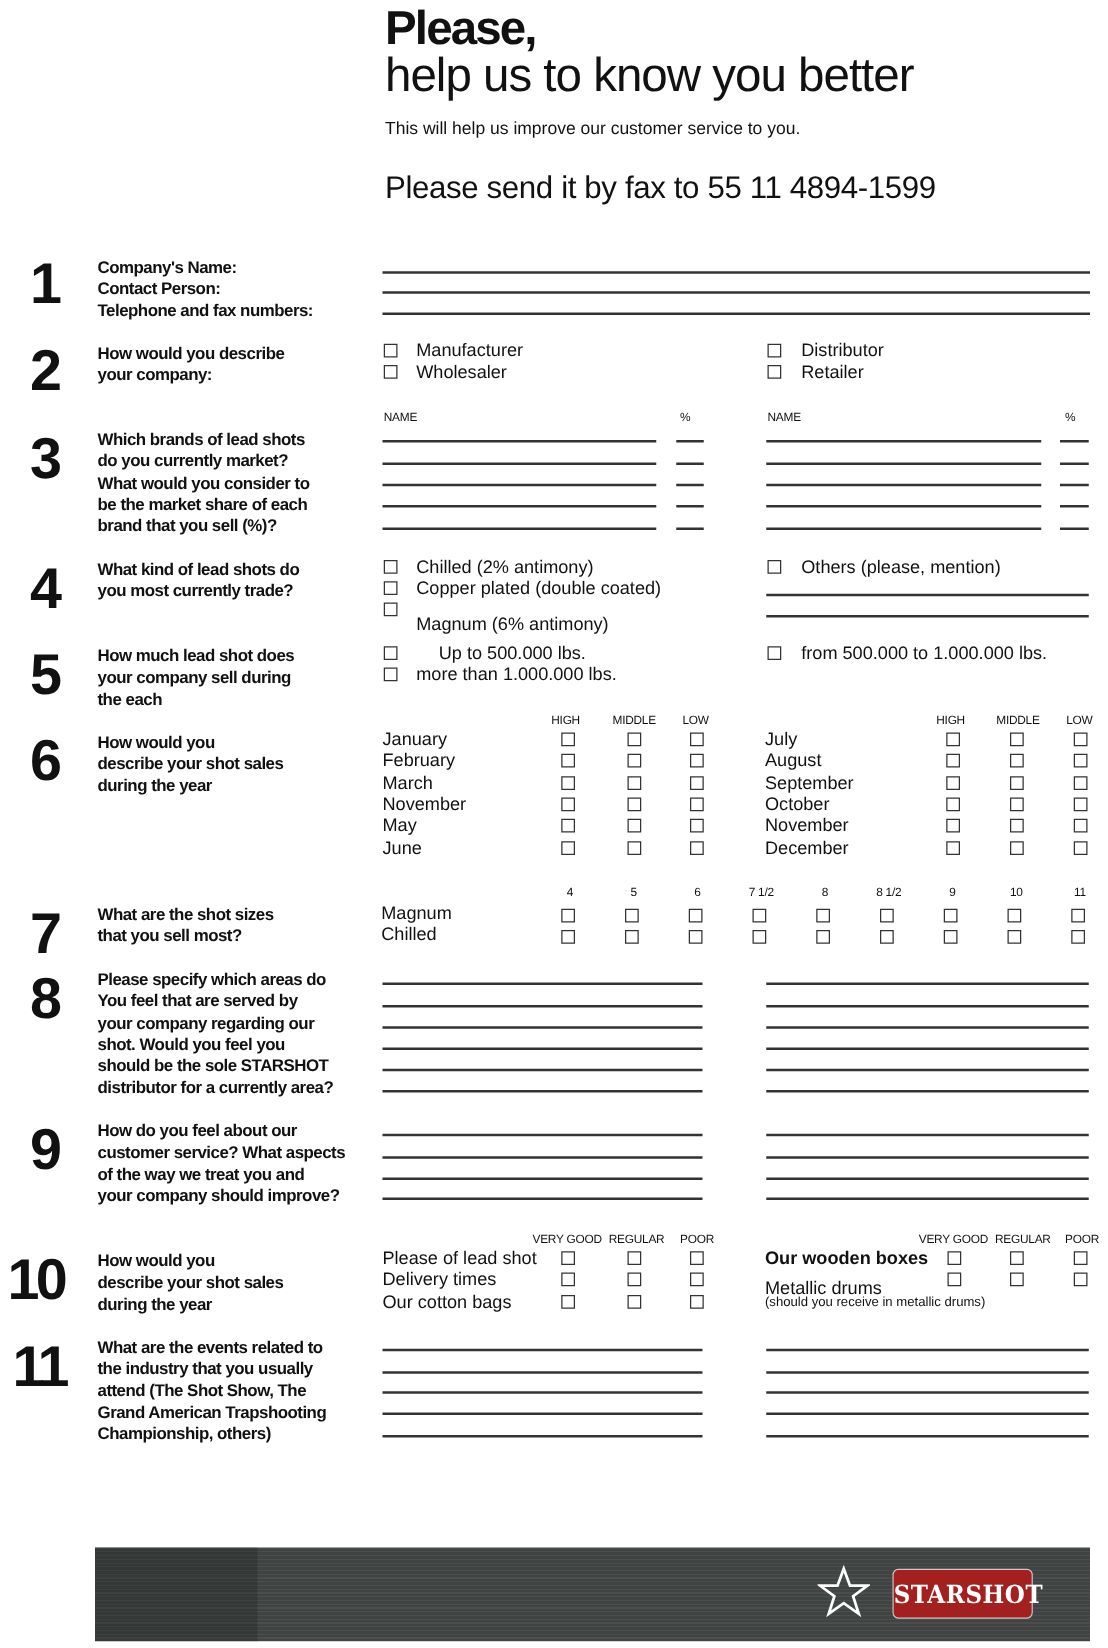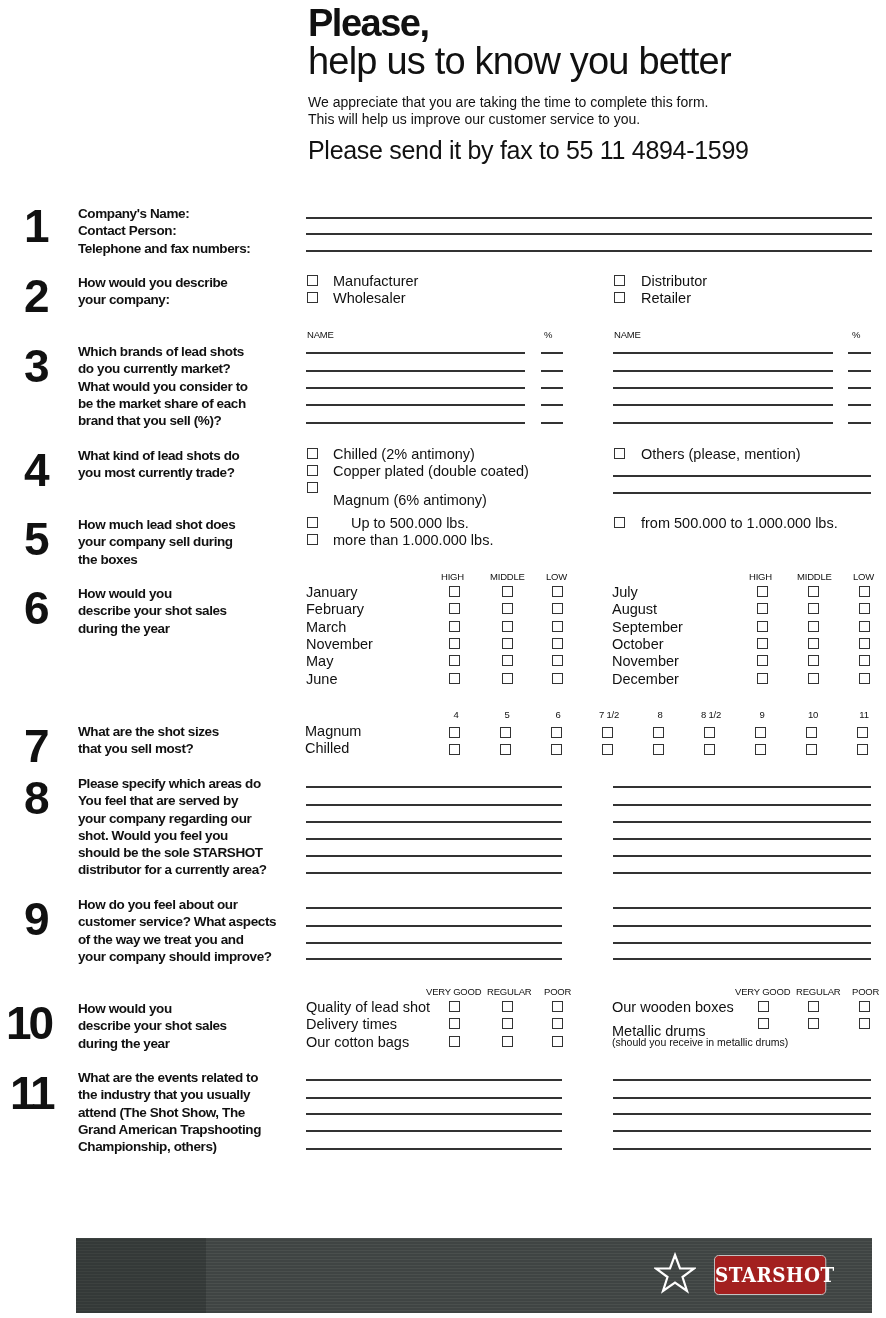--- a/index.html
+++ b/index.html
@@ -37,21 +37,20 @@
     .starshot { position: absolute; left: 638px; top: 17px; width: 122px; height: 40px; background: #a3201f; border-radius: 5px;
       border: 1px solid #c9c9c9; color: #fff; font-family: "DejaVu Serif", serif; font-weight: bold; font-size: 20px;
       text-align: center; line-height: 38px; letter-spacing: 0.5px; transform: scaleX(0.92); transform-origin: left center; }
   </style>
 </head>
 <body>
 
 <div class="abs h-please">Please,</div>
 <div class="abs h-sub">help us to know you better</div>
 <div class="abs intro">
-  <div>We appreciate that you are taking the time to complete this form.</div>
   <div>This will help us improve our customer service to you.</div>
 </div>
 <div class="abs fax">Please send it by fax to 55 11 4894-1599</div>
 
 <div class="abs qnum" style="left:24px;top:203px;">1</div>
 <div class="abs qtext" style="top:205px;">
   <div>Company's Name:</div>
   <div>Contact Person:</div>
   <div>Telephone and fax numbers:</div>
 </div>
@@ -137,21 +136,21 @@
   <span class="cb abs" style="left:1px;top:1px;"></span>
   <span class="abs opt" style="left:28px;top:-1px;white-space:nowrap;">Others (please, mention)</span>
 </div>
 <div class="abs line" style="left:613px;top:475px;width:258px;"></div>
 <div class="abs line" style="left:613px;top:492px;width:258px;"></div>
 
 <div class="abs qnum" style="left:24px;top:516px;">5</div>
 <div class="abs qtext" style="top:516px;">
   <div>How much lead shot does</div>
   <div>your company sell during</div>
-  <div>the boxes</div>
+  <div>the each</div>
 </div>
 <div class="abs" style="left:306px;top:516px;">
   <span class="cb abs" style="left:1px;top:1px;"></span>
   <span class="abs opt" style="left:45px;top:-1px;white-space:nowrap;">Up to 500.000 lbs.</span>
 </div>
 <div class="abs" style="left:306px;top:533px;">
   <span class="cb abs" style="left:1px;top:1px;"></span>
   <span class="abs opt" style="left:27px;top:-1px;white-space:nowrap;">more than 1.000.000 lbs.</span>
 </div>
 <div class="abs" style="left:613px;top:516px;">
@@ -304,36 +303,36 @@
 <div class="abs qnum" style="left:6px;top:1000px;">10</div>
 <div class="abs qtext" style="top:1000px;">
   <div>How would you</div>
   <div>describe your shot sales</div>
   <div>during the year</div>
 </div>
 <div id="q10-grid">
     <div class="abs small-hdr" style="left:426px;top:986px;white-space:nowrap;">VERY GOOD</div>
     <div class="abs small-hdr" style="left:487px;top:986px;white-space:nowrap;">REGULAR</div>
     <div class="abs small-hdr" style="left:544px;top:986px;white-space:nowrap;">POOR</div>
-    <div class="abs month" style="left:306px;top:999px;white-space:nowrap;">Quality of lead shot</div>
+    <div class="abs month" style="left:306px;top:999px;white-space:nowrap;">Please of lead shot</div>
     <span class="cb abs" style="left:449px;top:1001px;"></span>
     <span class="cb abs" style="left:502px;top:1001px;"></span>
     <span class="cb abs" style="left:552px;top:1001px;"></span>
     <div class="abs month" style="left:306px;top:1016.3px;white-space:nowrap;">Delivery times</div>
     <span class="cb abs" style="left:449px;top:1018.3px;"></span>
     <span class="cb abs" style="left:502px;top:1018.3px;"></span>
     <span class="cb abs" style="left:552px;top:1018.3px;"></span>
     <div class="abs month" style="left:306px;top:1033.6px;white-space:nowrap;">Our cotton bags</div>
     <span class="cb abs" style="left:449px;top:1035.6px;"></span>
     <span class="cb abs" style="left:502px;top:1035.6px;"></span>
     <span class="cb abs" style="left:552px;top:1035.6px;"></span>
     <div class="abs small-hdr" style="left:735px;top:986px;white-space:nowrap;">VERY GOOD</div>
     <div class="abs small-hdr" style="left:796px;top:986px;white-space:nowrap;">REGULAR</div>
     <div class="abs small-hdr" style="left:852px;top:986px;white-space:nowrap;">POOR</div>
-    <div class="abs month" style="left:612px;top:999px;white-space:nowrap;">Our wooden boxes</div>
+    <div class="abs month" style="left:612px;top:999px;white-space:nowrap;font-weight:bold;">Our wooden boxes</div>
     <span class="cb abs" style="left:758px;top:1001px;"></span>
     <span class="cb abs" style="left:808px;top:1001px;"></span>
     <span class="cb abs" style="left:859px;top:1001px;"></span>
     <div class="abs month" style="left:612px;top:1023px;white-space:nowrap;">Metallic drums</div>
     <span class="cb abs" style="left:758px;top:1018.3px;"></span>
     <span class="cb abs" style="left:808px;top:1018.3px;"></span>
     <span class="cb abs" style="left:859px;top:1018.3px;"></span>
   </div>
 <div class="abs note" style="left:612px;top:1036px;">(should you receive in metallic drums)</div>
 

